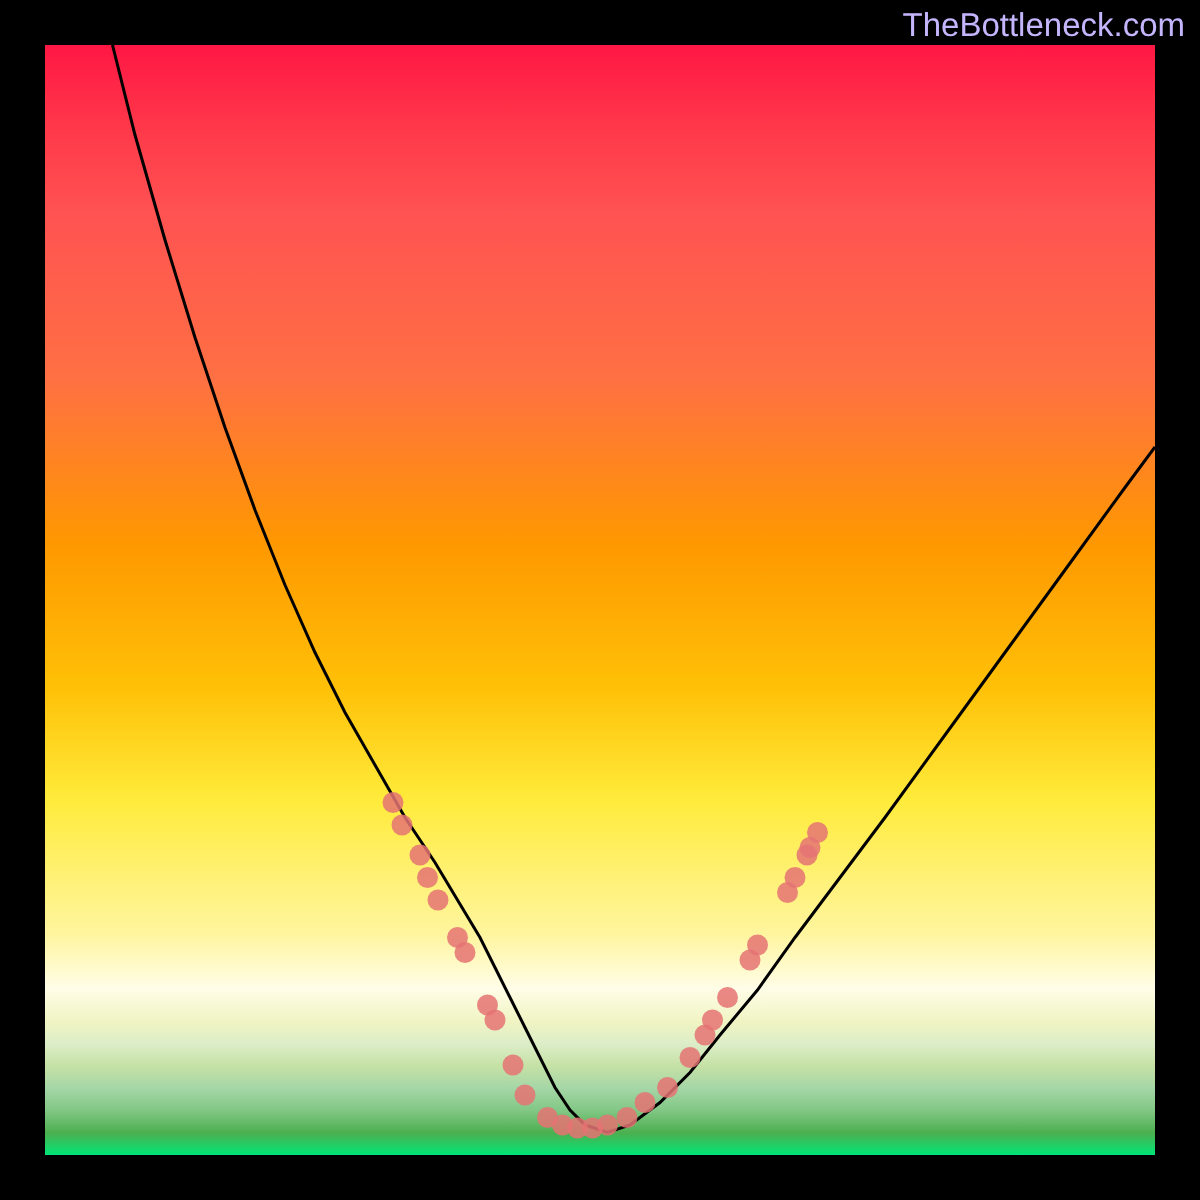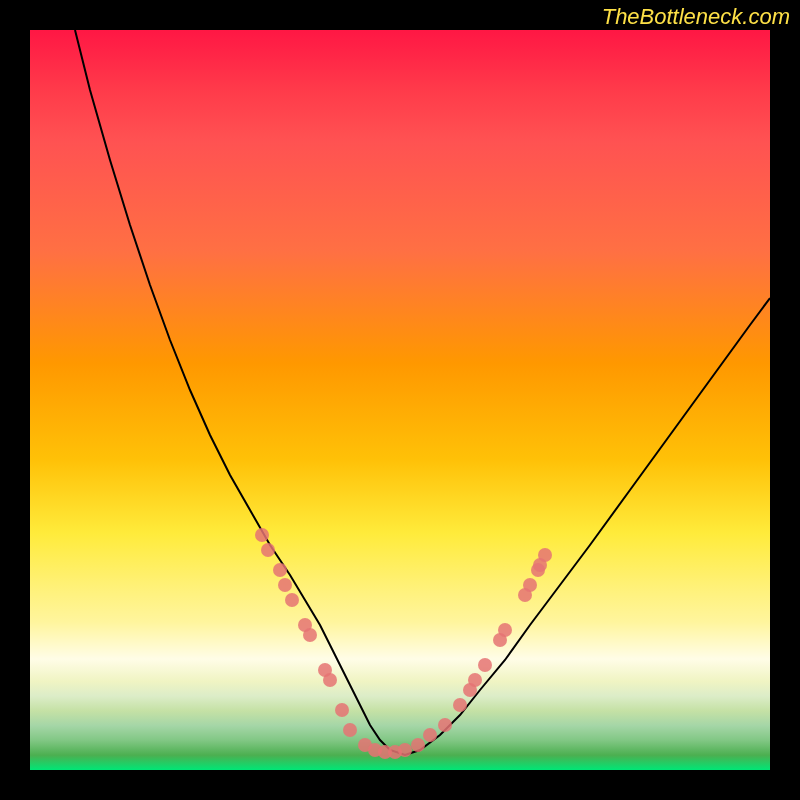--- a/index.html
+++ b/index.html
@@ -8,25 +8,24 @@
     width: 800px;
     height: 800px;
     background: #000;
     position: relative;
     font-family: Arial, sans-serif;
   }
   .watermark {
     position: absolute;
     top: 4px;
     right: 10px;
-    color: #fde047;
+    color: #c4b5fd;
     font-size: 22px;
     font-weight: 500;
     z-index: 10;
-    font-style: italic;
   }
   .plot-area {
     position: absolute;
     top: 30px;
     left: 30px;
     width: 740px;
     height: 740px;
     overflow: hidden;
   }
   .gradient-bg {

